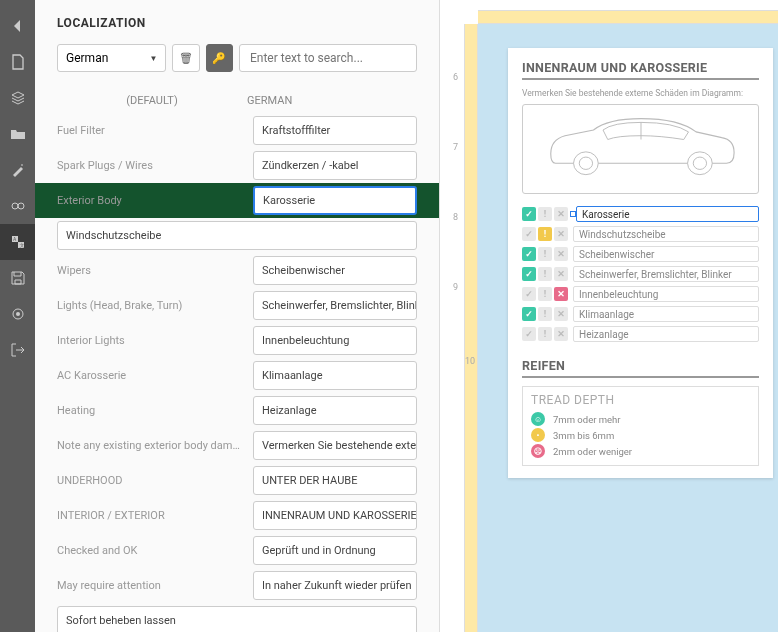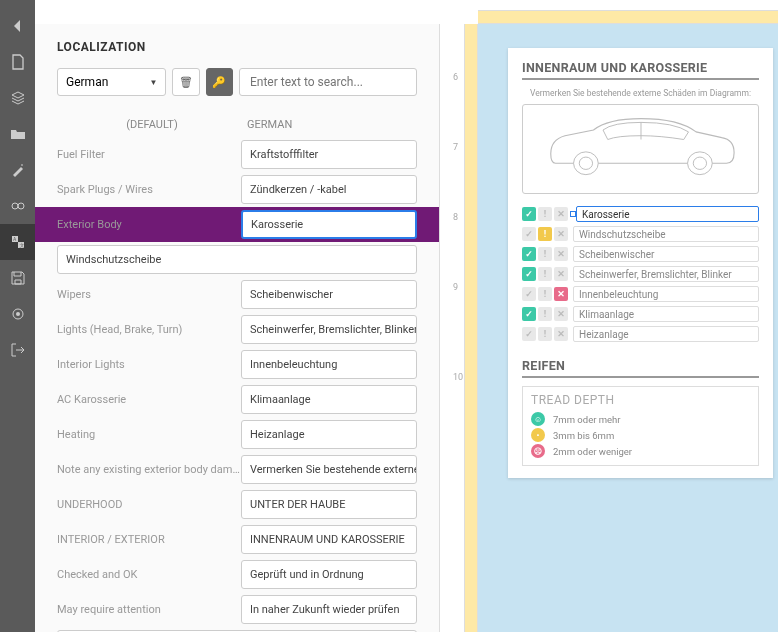--- a/index.html
+++ b/index.html
@@ -2,46 +2,46 @@
 <html><head>
 <meta charset="utf-8">
 <style>
 * { margin:0; padding:0; box-sizing:border-box; font-family:-apple-system,BlinkMacSystemFont,"Segoe UI",Roboto,sans-serif; }
 body { width:778px; height:632px; display:flex; overflow:hidden; background:#fff; }
 .sidebar { width:35px; background:#5a5a5a; display:flex; flex-direction:column; align-items:center; padding-top:8px; }
 .sidebar-item { width:35px; height:36px; display:flex; align-items:center; justify-content:center; color:#ccc; cursor:pointer; }
 .sidebar-item svg { width:16px; height:16px; fill:#ccc; }
 .sidebar-item.active { background:#3a3a3a; }
 .main { flex:1; display:flex; min-width:0; }
-.left-panel { width:405px; background:#fafafa; display:flex; flex-direction:column; border-right:1px solid #ddd;margin-top:24px; }
+.left-panel { width:405px; background:#fafafa; display:flex; flex-direction:column; border-right:1px solid #ddd; }
 .panel-header { padding:16px 22px 14px; }
 .panel-title { font-size:12px; font-weight:700; letter-spacing:0.5px; color:#333; }
 .controls { padding:0 22px 14px; display:flex; gap:6px; align-items:center; }
 .lang-select { width:112px; height:28px; border:1px solid #ccc; border-radius:3px; background:#fff; font-size:12px; padding:0 8px; display:flex; align-items:center; justify-content:space-between; cursor:pointer; }
 .lang-select .caret { font-size:8px; color:#444; }
 .icon-btn { width:28px; height:28px; border:1px solid #ccc; border-radius:3px; background:#fff; display:flex; align-items:center; justify-content:center; cursor:pointer; font-size:11px; color:#555; }
 .icon-btn.dark { background:#666; color:#fff; border-color:#666; }
 .search-input { flex:1; height:28px; border:1px solid #ccc; border-radius:3px; padding:0 10px; font-size:12px; color:#444; }
 .col-heads { display:flex; padding:8px 22px 6px; font-size:11px; color:#888;text-align:center; }
 .col-heads .c1 { width:190px; }
 .rows { flex:1; overflow-y:auto; }
-.row { display:flex; align-items:center; padding:3px 22px; gap:0; }
-.row.active { background:#701a75; }
+.row { display:flex; align-items:center; padding:3px 22px; gap:12px; }
+.row.active { background:#14532d; }
 .row .default { width:184px; font-size:11px; color:#999; white-space:nowrap; overflow:hidden; text-overflow:ellipsis; }
 .row .trans { flex:1; height:29px; border:1px solid #ccc; border-radius:3px; background:#fff; font-size:11px; padding:0 8px; color:#444; white-space:nowrap; overflow:hidden; text-overflow:ellipsis; display:flex; align-items:center; }
 .row.active .trans { border:2px solid #2b7de9; }
 .right-panel { flex:1; position:relative; overflow:hidden; }
 .ruler-h { position:absolute; top:10px; left:38px; right:0; height:14px; background:#fee9a6; border-top:1px solid #ddd; border-bottom:1px solid #ddd; }
 .ruler-v { position:absolute; top:24px; left:24px; width:14px; bottom:0; background:#fee9a6; border-left:1px solid #ddd; border-right:1px solid #ddd; }
 .ruler-v .tick { position:absolute; left:-12px; font-size:9px; color:#aaa; }
 .canvas { position:absolute; top:24px; left:38px; right:0; bottom:0; background:#c7e3f2; padding:24px 0 0 30px; }
 .page { width:265px; background:#fff; box-shadow:0 1px 3px rgba(0,0,0,0.15); padding:12px 14px; }
 .sec-title { font-size:12.5px; font-weight:700; color:#666; letter-spacing:0.3px; margin-bottom:3px; }
 .sec-rule { height:2px; background:#999; margin-bottom:8px; }
-.note { font-size:8.5px; color:#999; margin-bottom:6px;text-align:center; }
+.note { font-size:8.5px; color:#999; margin-bottom:6px; }
 .car-box { border:1px solid #ccc; border-radius:3px; padding:6px 10px; margin-bottom:10px; display:flex; justify-content:center; }
 .car-box svg { width:210px; height:76px; }
 .check-grid { margin-bottom:14px; }
 .check-row { display:flex; align-items:center; height:20px; font-size:10px; color:#888; }
 .chk { width:14px; height:14px; border-radius:2px; display:flex; align-items:center; justify-content:center; font-size:9px; font-weight:700; color:#fff; margin-right:2px; }
 .chk.g { background:#3cc9a7; }
 .chk.y { background:#f2c94c; }
 .chk.r { background:#e86b8a; }
 .chk.off { background:#e8e8e8; color:#bbb; }
 .check-row .lbl { flex:1; border:1px solid #ddd; border-radius:2px; height:16px; padding:0 5px; display:flex; align-items:center; margin-left:3px; white-space:nowrap; overflow:hidden; text-overflow:ellipsis; }
@@ -201,21 +201,21 @@
       </div>
   </div>
 
   <div class="right-panel">
     <div class="ruler-h"></div>
     <div class="ruler-v" id="ruler-v">
         <div class="tick" style="top: 48px;">6</div>
         <div class="tick" style="top: 118px;">7</div>
         <div class="tick" style="top: 188px;">8</div>
         <div class="tick" style="top: 258px;">9</div>
-        <div class="tick" style="top: 348px;">10</div>
+        <div class="tick" style="top: 332px; margin-left: 12px;">10</div>
       </div>
     <div class="canvas">
       <div class="page">
         <div class="sec-title">INNENRAUM UND KAROSSERIE</div>
         <div class="sec-rule"></div>
         <div class="note">Vermerken Sie bestehende externe Schäden im Diagramm:</div>
         <div class="car-box">
           <svg viewBox="0 0 220 80">
             <path d="M20 55 Q15 55 15 45 Q15 30 30 26 L60 20 Q75 8 110 8 Q150 8 168 22 L195 28 Q208 30 208 44 Q208 55 200 55 Z" fill="none" stroke="#bbb" stroke-width="1.2"></path>
             <path d="M70 20 Q80 12 110 12 Q145 12 160 22 L155 30 Q130 26 110 26 Q85 26 75 30 Z" fill="none" stroke="#bbb"></path>

